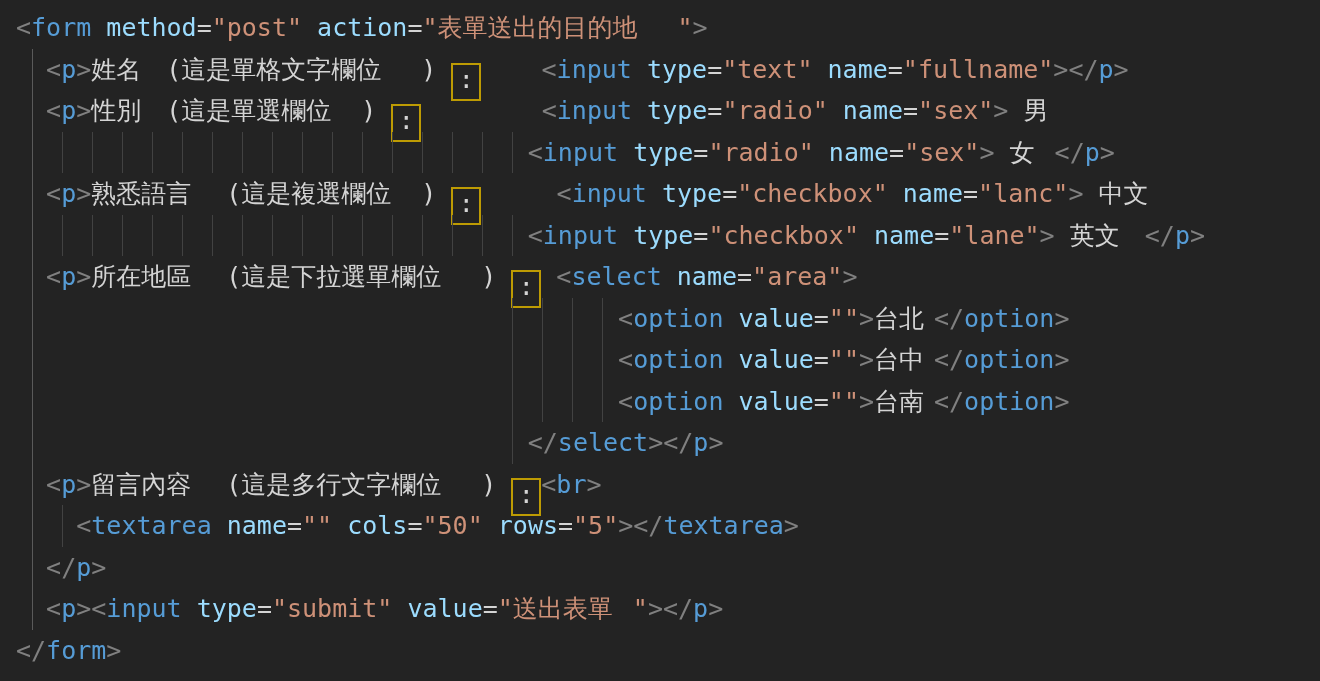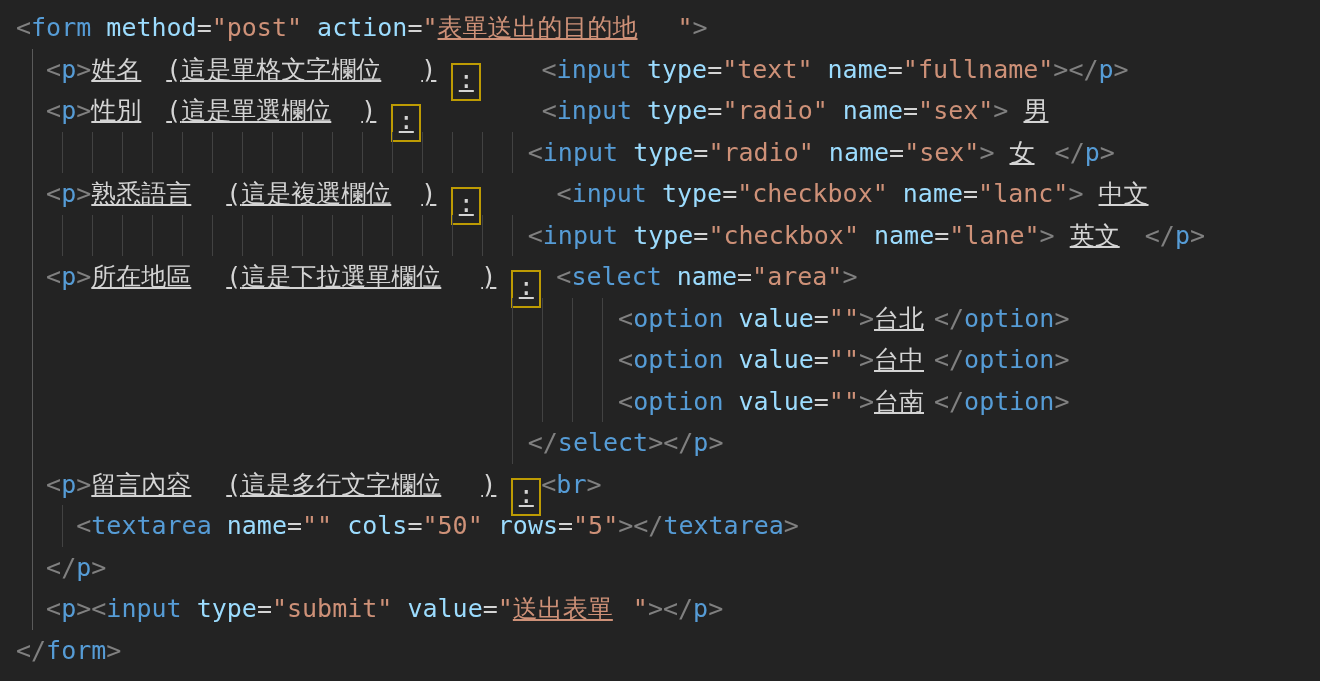--- a/index.html
+++ b/index.html
@@ -29,21 +29,20 @@
   .tk-t{color:#569cd6;}
   .tk-a{color:#9cdcfe;}
   .tk-o{color:#d4d4d4;}
   .tk-s{color:#ce9178;}
   .tk-x{color:#d4d4d4;}
   .fw{
     display:inline-block;
     white-space:pre;
     vertical-align:baseline;
     overflow:visible;
-    text-decoration:underline;
   }
   .fw-open{text-align:right;}
   .fw-close{text-align:left;}
   .ubox{
     box-sizing:border-box;
     border:2px solid #bd9b03;
     height:38px;
     line-height:30px;
     text-align:center;
     vertical-align:-10px;

